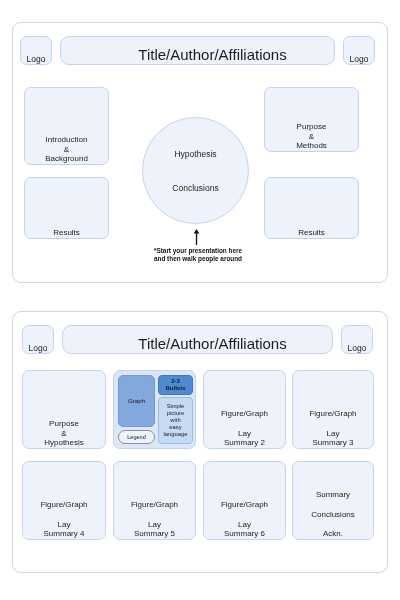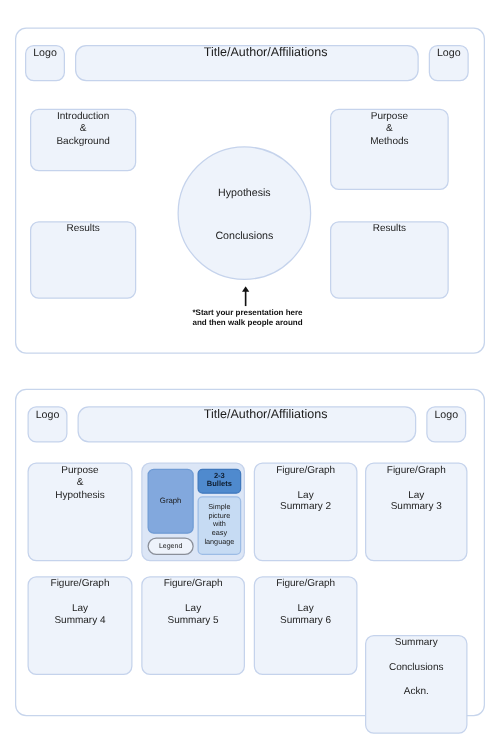--- a/index.html
+++ b/index.html
@@ -44,45 +44,45 @@
   }
 
   
   .card {
     position: absolute;
     box-sizing: border-box;
     background: #eef3fb;
     border: 1.2px solid #c5d3ec;
     border-radius: 7px;
     display: flex;
-    align-items: flex-start;
+    align-items: flex-end;
     justify-content: center;
     text-align: center;
     line-height: 1.22;
   }
   .card .txt {
     white-space: pre-line;
   }
 
   
   .logo-box {
     font-size: 8.5px;
   }
   .title-box {
-    font-size: 10px;
+    font-size: 15px;
     padding-left: 30px;
   }
 
   
   #p1-logo-left  { left: 20px;  top: 36px; width: 32px; height: 29px; }
   #p1-title      { left: 60px;  top: 36px; width: 275px; height: 29px; border-radius: 9px; }
   #p1-logo-right { left: 343px; top: 36px; width: 32px; height: 29px; }
 
   
-  #p1-intro    { left: 24px;  top: 87px;  width: 85px;  height: 50px; font-size: 8px; }
+  #p1-intro    { left: 24px;  top: 87px;  width: 85px;  height: 78px; font-size: 8px; }
   #p1-purpose  { left: 264px; top: 87px;  width: 95px;  height: 65px; font-size: 8px; }
   #p1-results-l{ left: 24px;  top: 177px; width: 85px;  height: 62px; font-size: 8px; }
   #p1-results-r{ left: 264px; top: 177px; width: 95px;  height: 62px; font-size: 8px; }
 
   
   #p1-circle {
     position: absolute;
     left: 142px;
     top: 117px;
     width: 107px;
@@ -137,21 +137,21 @@
 
   
   #p2-r1c1 { left: 22px;  top: 370px; width: 84px; height: 79px; font-size: 8px; }
   #p2-r1c3 { left: 203px; top: 370px; width: 83px; height: 79px; font-size: 8px; }
   #p2-r1c4 { left: 292px; top: 370px; width: 82px; height: 79px; font-size: 8px; }
 
   
   #p2-r2c1 { left: 22px;  top: 461px; width: 84px; height: 79px; font-size: 8px; }
   #p2-r2c2 { left: 113px; top: 461px; width: 83px; height: 79px; font-size: 8px; }
   #p2-r2c3 { left: 203px; top: 461px; width: 83px; height: 79px; font-size: 8px; }
-  #p2-r2c4 { left: 292px; top: 461px; width: 82px; height: 79px; font-size: 8px; margin-top: 47px; }
+  #p2-r2c4 { left: 292px; top: 461px; width: 82px; height: 79px; font-size: 8px; }
 
   
   #p2-graph-cell {
     position: absolute;
     left: 113px;
     top: 370px;
     width: 83px;
     height: 79px;
     box-sizing: border-box;
     background: #dce6f6;

